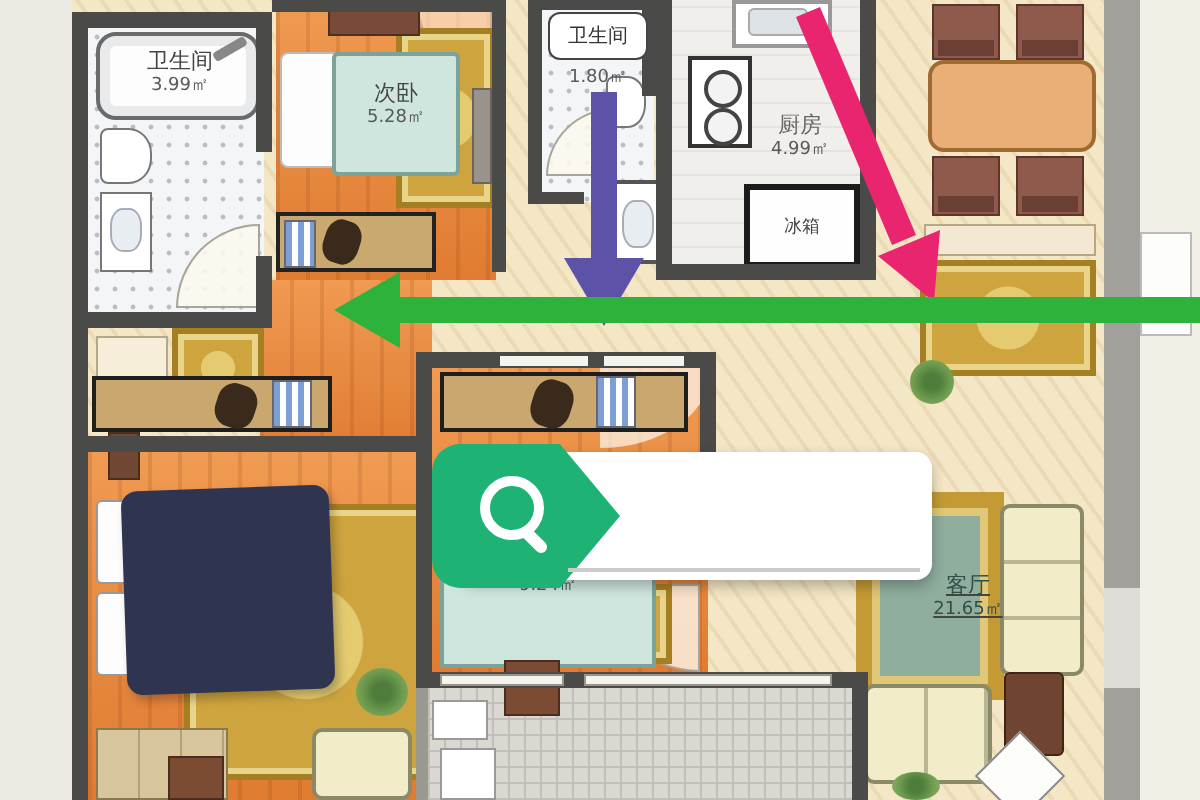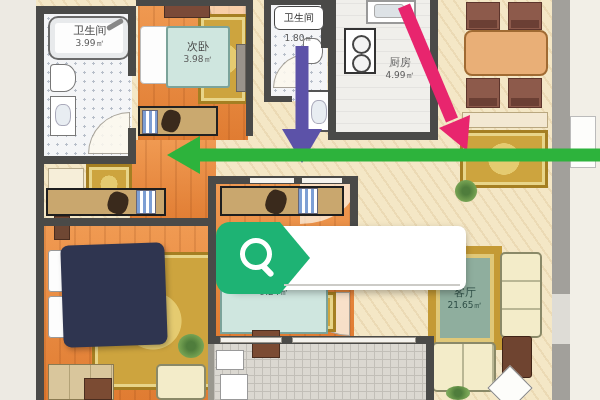--- a/index.html
+++ b/index.html
@@ -104,20 +104,23 @@
 
   <div class="abs" style="left:303px;top:38px;width:20px;height:26px;background:#fff;border:1px solid #777;border-radius:4px 45% 45% 4px;"></div>
   <div class="abs" style="left:305px;top:90px;width:28px;height:42px;background:#fff;border:2px solid #555;"></div>
   <div class="abs" style="left:311px;top:100px;width:16px;height:24px;background:#e8edf2;border:1px solid #aab;border-radius:40%;"></div>
 
   <div class="abs" style="left:366px;top:0;width:50px;height:24px;background:#fff;border:2px solid #999;"></div>
   <div class="abs" style="left:374px;top:4px;width:30px;height:14px;background:#dde2e6;border:1px solid #aaa;border-radius:3px;"></div>
   <div class="abs" style="left:344px;top:28px;width:32px;height:46px;background:#fff;border:2px solid #333;">
     <div class="burner" style="left:6px;top:5px;"></div>
     <div class="burner" style="left:6px;top:24px;"></div>
+  </div>
+  <div class="abs" style="left:372px;top:92px;width:58px;height:42px;background:#fefefe;border:3px solid #1c1c1c;display:flex;align-items:center;justify-content:center;">
+    <span style="font-size:9px;color:#444;">冰箱</span>
   </div>
 
   <div class="chair" style="left:466px;top:2px;width:34px;height:28px;"></div>
   <div class="chair" style="left:508px;top:2px;width:34px;height:28px;"></div>
   <div class="abs" style="left:464px;top:30px;width:84px;height:46px;background:#e9af77;border:2px solid #a06b33;border-radius:8px;"></div>
   <div class="chair" style="left:466px;top:78px;width:34px;height:30px;"></div>
   <div class="chair" style="left:508px;top:78px;width:34px;height:30px;"></div>
   <div class="abs" style="left:462px;top:112px;width:86px;height:16px;background:#f3e8d2;border:1px solid #b9a77f;"></div>
   <div class="abs rug" style="left:460px;top:130px;width:88px;height:58px;"></div>
 
@@ -180,32 +183,32 @@
   <div class="abs" style="left:292px;top:337px;width:124px;height:6px;background:#f5f3ee;border:1px solid #9a958c;"></div>
   <div class="abs wall" style="left:426px;top:336px;width:8px;height:64px;"></div>
   <div class="abs" style="left:208px;top:344px;width:6px;height:56px;background:#9a988f;"></div>
 
   <div class="abs lbl" style="left:60px;top:24px;width:60px;">
     <div class="lname">卫生间</div>
     <div class="larea">3.99㎡</div>
   </div>
   <div class="abs lbl" style="left:168px;top:40px;width:60px;">
     <div class="lname">次卧</div>
-    <div class="larea">3.98㎡</div>
+    <div class="larea">5.28㎡</div>
   </div>
   <div class="abs" style="left:274px;top:6px;width:50px;height:24px;background:#fff;border:1.5px solid #444;border-radius:6px;display:flex;align-items:center;justify-content:center;">
     <span style="font-size:10px;color:#333;">卫生间</span>
   </div>
   <div class="abs larea" style="left:274px;top:32px;width:50px;text-align:center;">1.80㎡</div>
   <div class="abs lbl" style="left:374px;top:56px;width:52px;">
     <div class="lname" style="color:#666;">厨房</div>
     <div class="larea">4.99㎡</div>
   </div>
   <div class="abs larea" style="left:234px;top:286px;width:80px;text-align:center;color:#3f6159;">9.24㎡</div>
-  <div class="abs lbl" style="left:438px;top:286px;width:54px;">
+  <div class="abs lbl" style="left:457px;top:286px;width:54px;text-decoration:underline;">
     <div class="lname" style="color:#2f4f47;">客厅</div>
     <div class="larea" style="color:#2f4f47;">21.65㎡</div>
   </div>
   <div class="abs lname" style="left:324px;top:386px;width:48px;text-align:center;color:#77736a;margin-top:46px;">阳台</div>
 
   <svg class="abs" style="left:0;top:0;z-index:50;pointer-events:none;" width="600" height="400">
     <line x1="404" y1="6" x2="452" y2="120" stroke-width="13" stroke="#e8256e"></line>
     <polygon points="467,151 439,128 470,115" fill="#e8256e"></polygon>
     <line x1="302" y1="46" x2="302" y2="132" stroke-width="13" stroke="#5c52a8"></line>
     <polygon points="302,163 282,129 322,129" fill="#5c52a8"></polygon>

